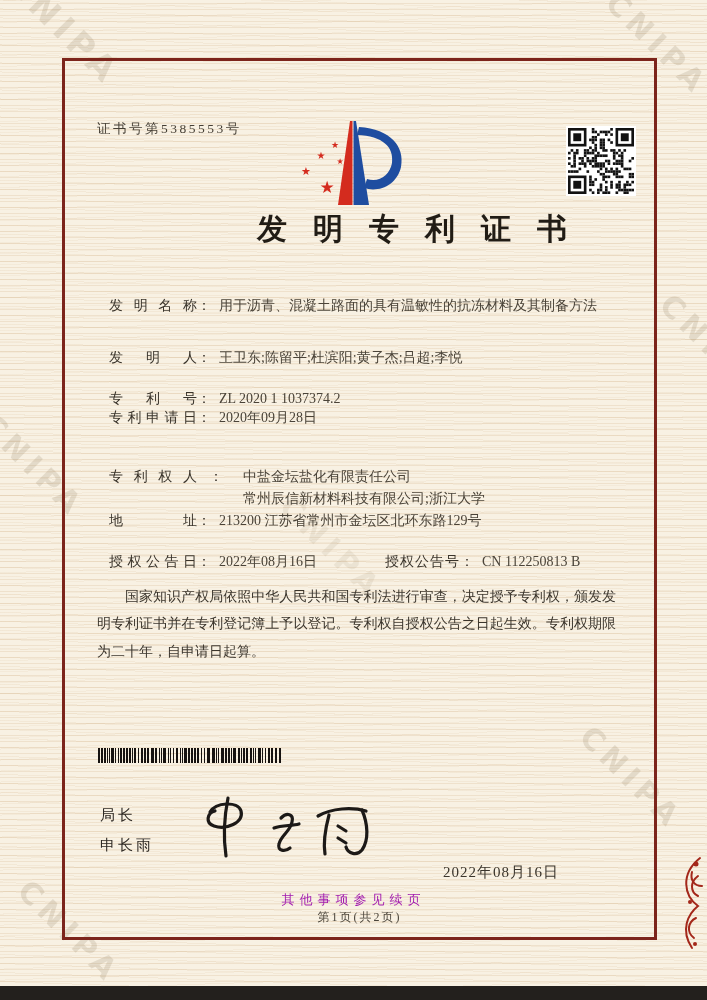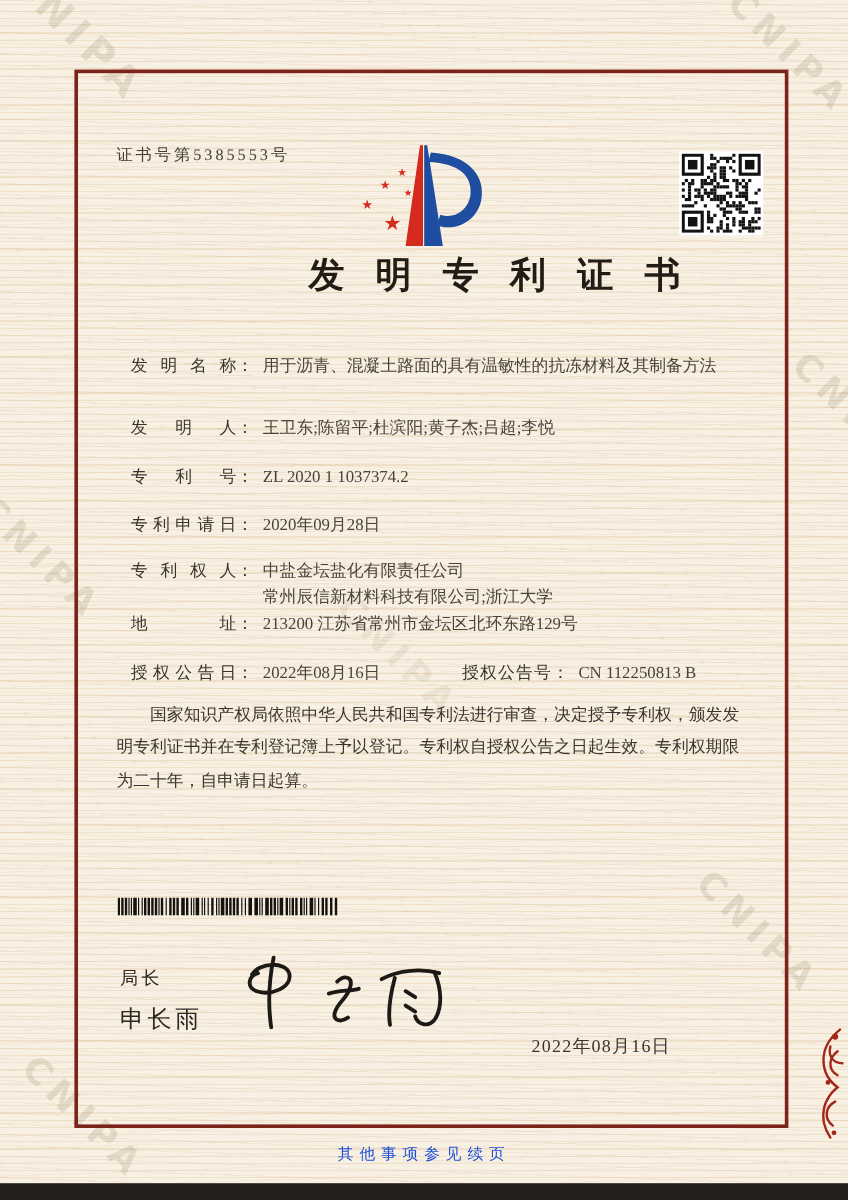--- a/index.html
+++ b/index.html
@@ -26,39 +26,39 @@
   .qr{position:absolute;z-index:3;left:566px;top:126px;width:66px;height:66px;background:#fff;padding:2px;}
   .title{position:absolute;z-index:3;left:62px;top:209px;width:700px;text-align:center;
          font-size:30px;font-weight:bold;letter-spacing:26px;text-indent:26px;color:#211c15;}
   .row{position:absolute;z-index:3;left:97px;display:flex;align-items:flex-start;font-size:14px;color:#3e382e;line-height:19px;margin-left:12px;}
   .lbl{display:inline-block;width:88px;text-align:justify;text-align-last:justify;color:#3a342b;flex:none;}
   .colon{flex:none;color:#3a342b;}
   .val{margin-left:8px;color:#4a4338;white-space:nowrap;font-family:Liberation Serif, serif;}
   .r-name{top:296px;}
   .r-inventor{top:348px;}
   .r-patno{top:389px;}
-  .r-filing{top:429px;align-items:center;}
-  .r-patentee{top:467px;}
+  .r-filing{top:408px;align-items:center;}
+  .r-patentee{top:467px;gap:12px;}
   .r-address{top:511px;}
   .r-grant{top:552px;}
   .r-grantno{position:absolute;z-index:3;left:385px;top:552px;display:flex;font-size:14px;color:#3e382e;line-height:19px;}
   .lbl-plain{letter-spacing:1px;color:#3a342b;flex:none;}
   .val-stack{display:flex;flex-direction:column;gap:3px;}
   .body-text{position:absolute;z-index:3;left:97px;top:583px;width:519px;font-size:14px;
              line-height:27.4px;text-align:justify;color:#3b352c;}
   .body-text p{margin:0;text-indent:2em;}
   .barcode{position:absolute;z-index:3;left:98px;top:748px;width:186px;height:15px;}
   .sig-title{position:absolute;z-index:3;left:100px;top:806px;font-size:15px;letter-spacing:3px;color:#2c2722;}
-  .sig-name{position:absolute;z-index:3;left:100px;top:836px;font-size:20px;letter-spacing:3px;color:#2c2722;}
+  .sig-name{position:absolute;z-index:3;left:100px;top:836px;font-size:15px;letter-spacing:3px;color:#2c2722;}
   .sig-svg{position:absolute;z-index:3;left:186px;top:788px;}
   .date{position:absolute;z-index:3;left:443px;top:863px;font-size:15px;letter-spacing:1px;color:#3a342b;}
   .page-info{position:absolute;z-index:3;left:62px;top:909px;width:595px;text-align:center;
              font-size:12px;letter-spacing:2px;color:#4a443a;}
-  .note{position:absolute;z-index:3;left:0;top:953px;width:707px;text-align:center;
-        font-size:13px;letter-spacing:5px;color:#1d4ed8;}
+  .note{position:absolute;z-index:3;left:0;top:891px;width:707px;text-align:center;
+        font-size:13px;letter-spacing:5px;color:#a21caf;}
   .ornament{position:absolute;z-index:4;left:640px;top:856px;}
   .bottom-bar{position:absolute;z-index:5;left:0;top:986px;width:707px;height:14px;background:#23201d;}
 </style>
 </head>
 <body>
 
 <div class="page">
 
   <span class="wm wm1">CNIPA</span>
   <span class="wm wm2">CNIPA</span>
@@ -422,20 +422,21 @@
         <path d="M143,23 C139,38 137,50 139,62"></path>
         <path d="M176,18 C182,32 183,48 176,58 C171,64 162,62 160,55"></path>
         <path d="M152,34 l8,5"></path>
         <path d="M152,46 l8,5"></path>
       </g>
     </svg>
   </div>
 
   <div class="date">2022年08月16日</div>
 
+  <div class="page-info">第1页(共2页)</div>
   <div class="note">其他事项参见续页</div>
 
   <div class="ornament">
     <svg width="67" height="100" viewBox="0 0 67 100">
       <g fill="none" stroke="#a3271a" stroke-width="2" stroke-linecap="round">
         <path d="M60,2 C40,18 44,40 58,50 C48,58 40,74 52,92"></path>
         <path d="M58,20 C50,26 50,36 58,40"></path>
         <path d="M62,30 C54,30 50,24 52,16"></path>
         <path d="M56,62 C48,66 46,76 54,82"></path>
       </g>

